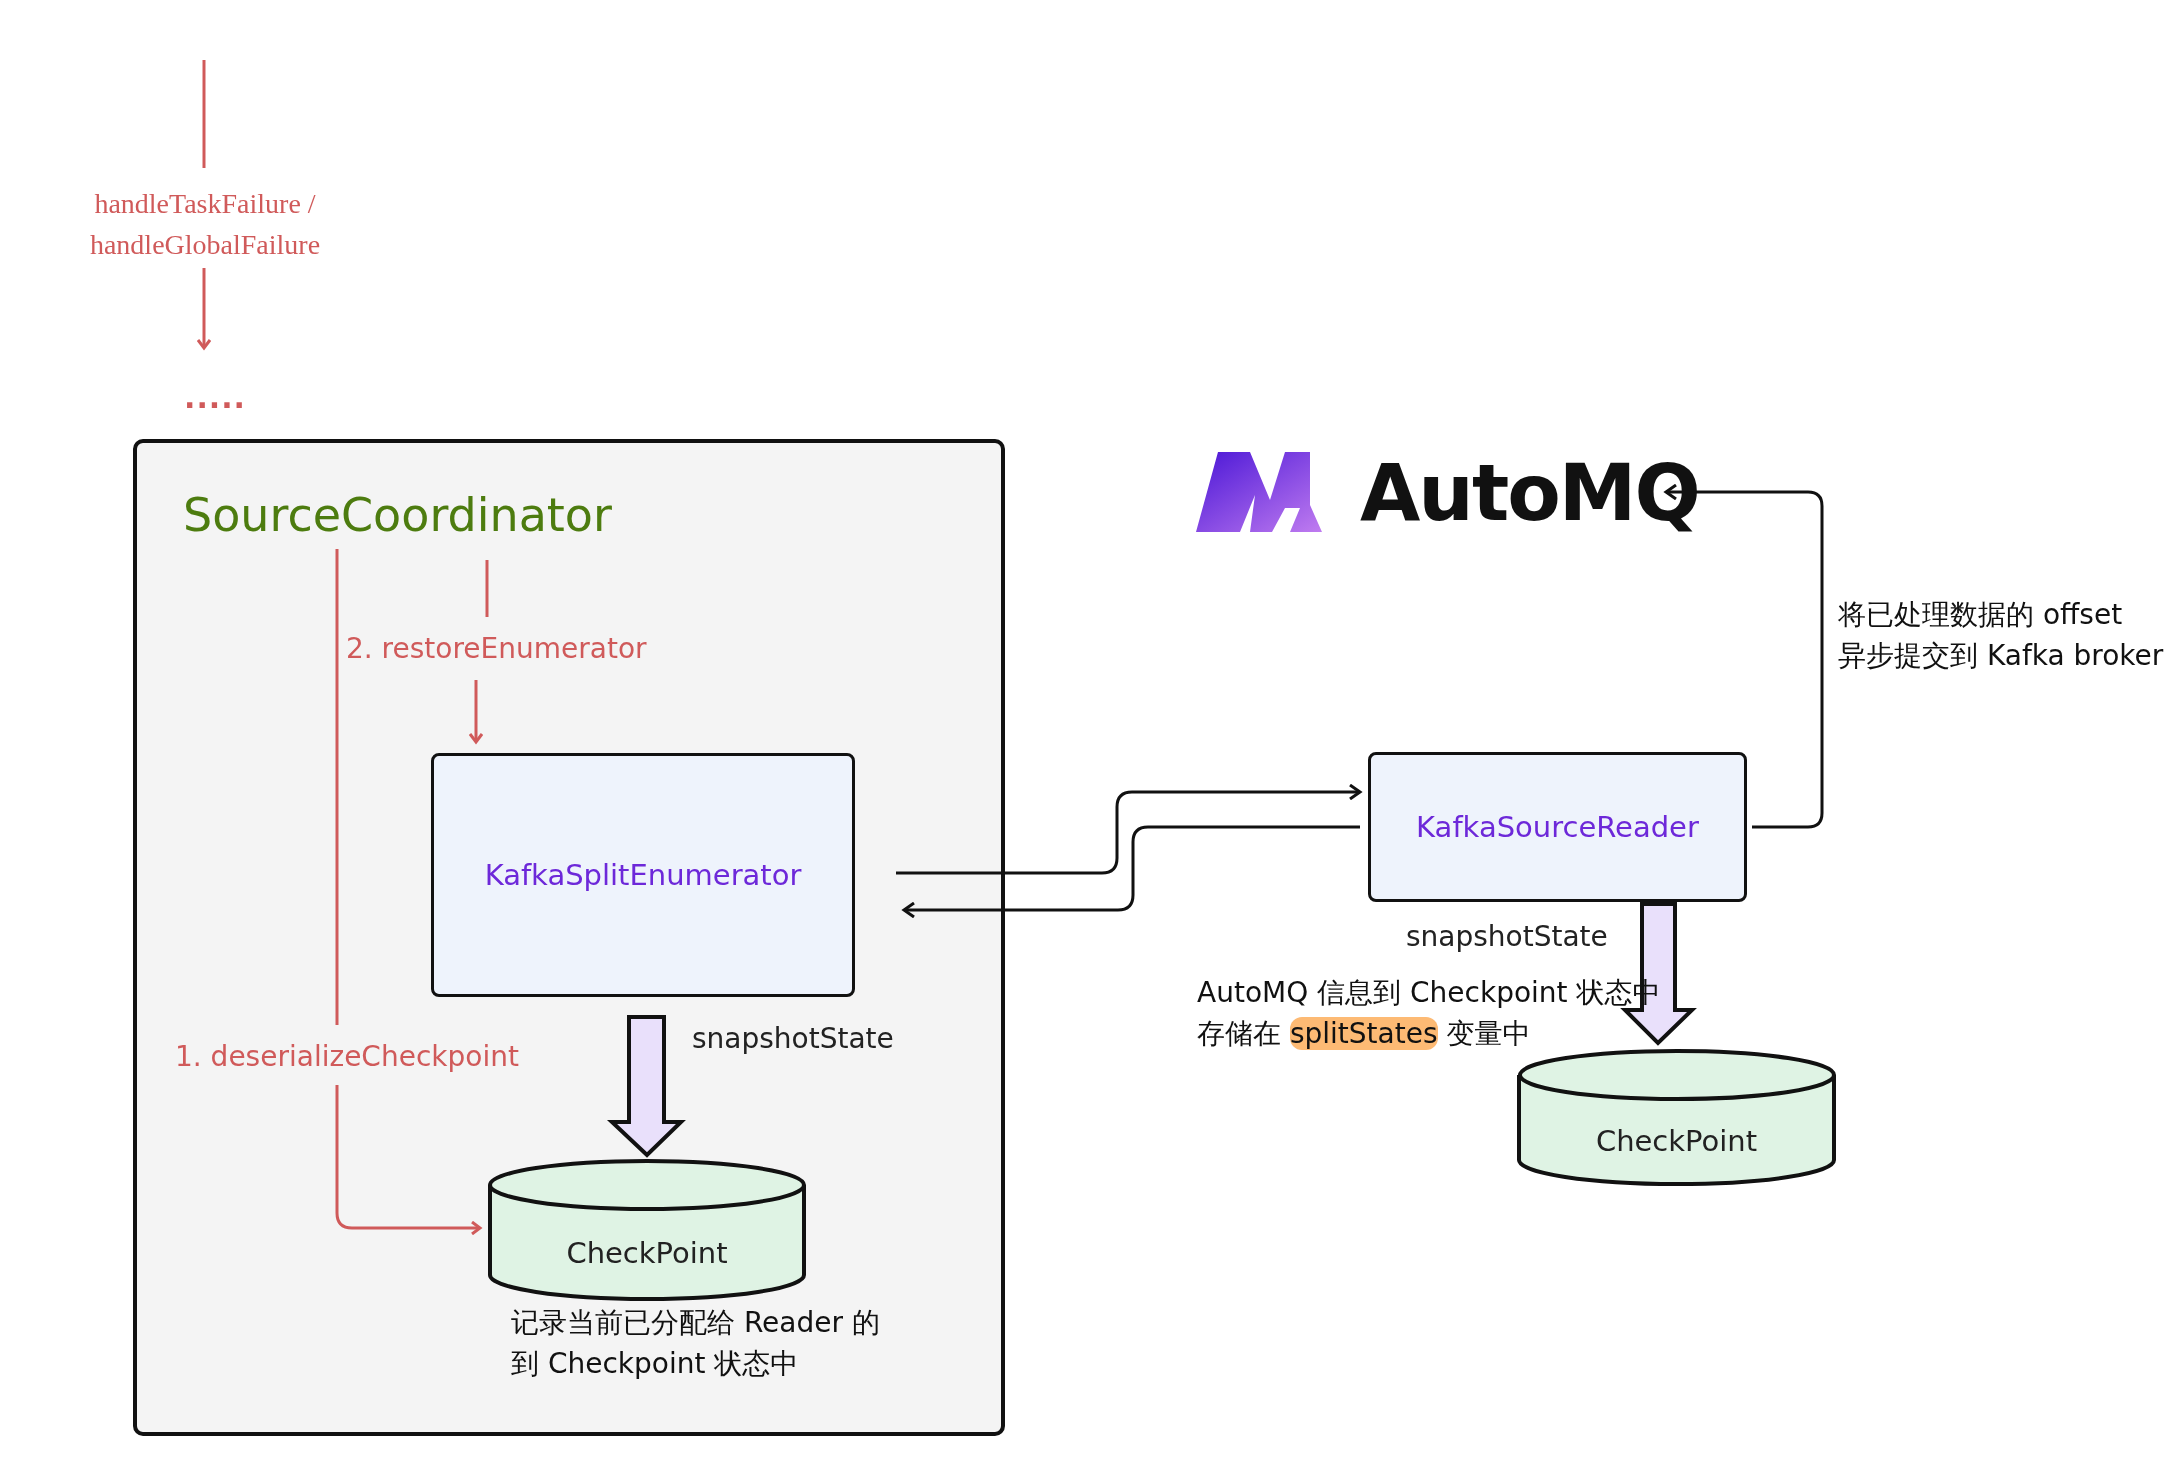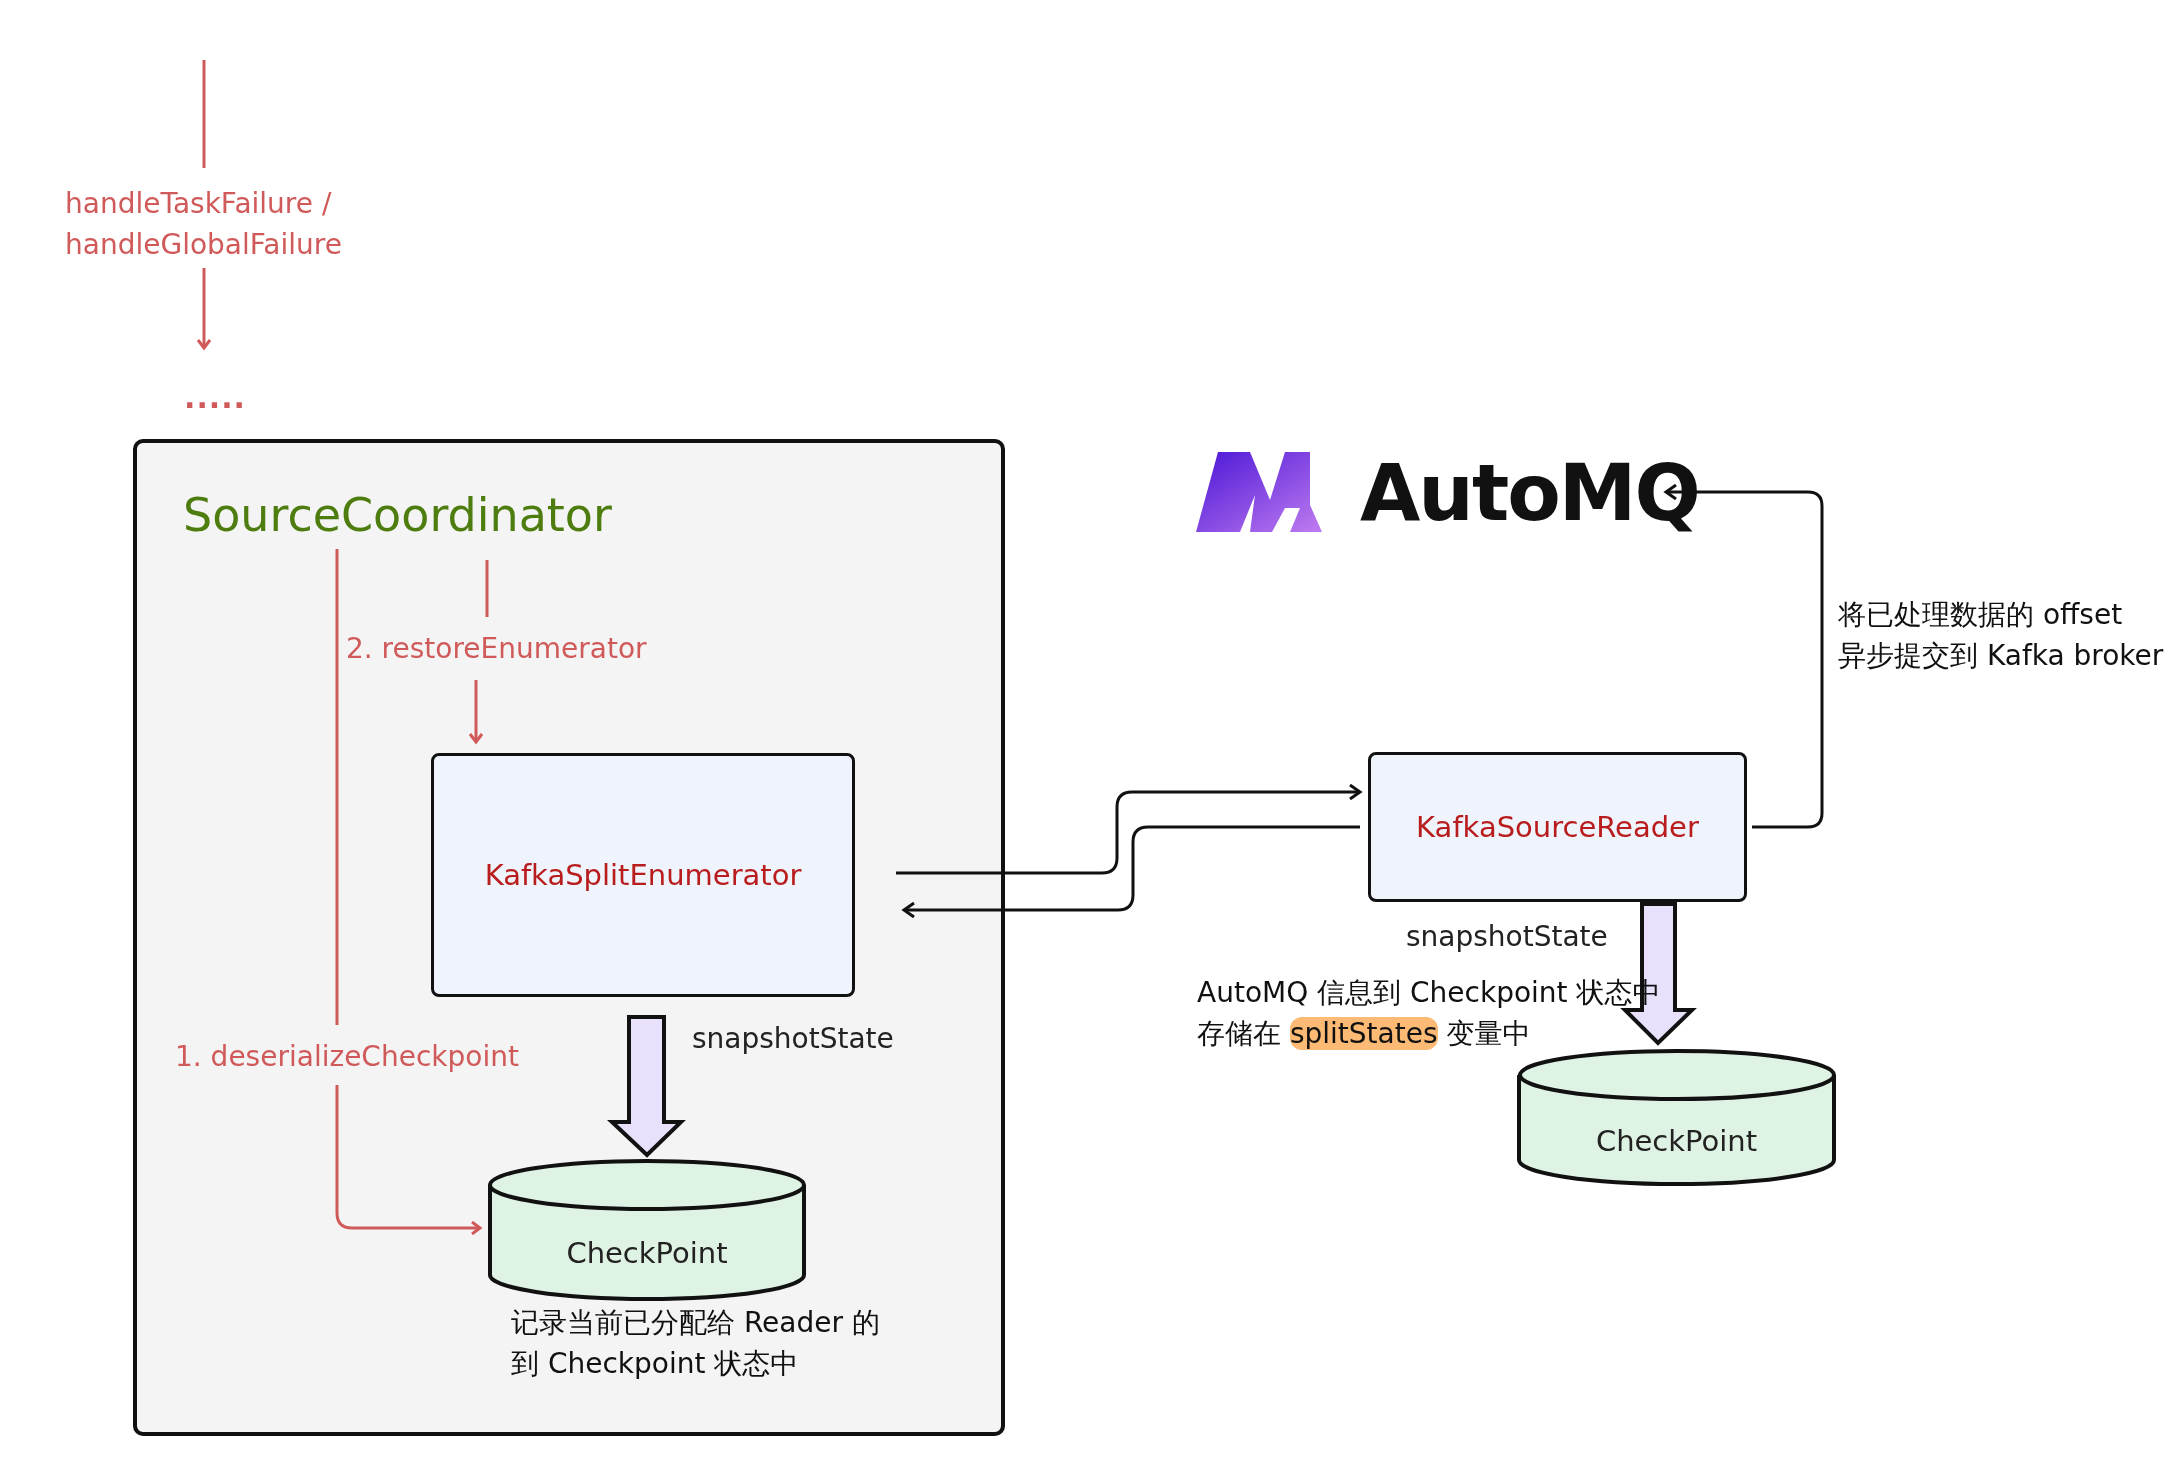--- a/index.html
+++ b/index.html
@@ -1,21 +1,21 @@
 <!DOCTYPE html>
 <html><head>
 <meta charset="utf-8">
 <style>
   html,body{margin:0;padding:0;background:#fff;}
   body{width:2174px;height:1466px;position:relative;overflow:hidden;font-family:"DejaVu Sans","Liberation Sans",sans-serif;}
   .abs{position:absolute;}
   svg.lines{position:absolute;left:0;top:0;}
   .red{color:#d05a5a;}
   .lbl{font-size:28px;white-space:nowrap;}
-  .box{position:absolute;border:3px solid #111;border-radius:8px;background:#eef3fc;display:flex;align-items:center;justify-content:center;font-size:29px;color:#b91c1c;box-sizing:border-box;}
+  .box{position:absolute;border:3px solid #111;border-radius:8px;background:#eef3fc;display:flex;align-items:center;justify-content:center;font-size:29px;color:#6d28d9;box-sizing:border-box;}
   .note{font-size:28px;line-height:41px;color:#111;white-space:nowrap;}
   .hl{background:#fdba74;border-radius:12px;}
 </style>
 </head>
 <body>
 
 <div class="abs" style="left:133px;top:439px;width:872px;height:997px;border:4px solid #111;border-radius:10px;background:#f4f4f4;box-sizing:border-box;"></div>
 
 <svg class="lines" width="2174" height="1466">
   <defs>
@@ -58,21 +58,21 @@
     <defs>
         <linearGradient id="lg" x1="0" y1="0" x2="1" y2="1">
           <stop offset="0" stop-color="#4a16d6"></stop>
           <stop offset="1" stop-color="#c07cf0"></stop>
         </linearGradient>
       </defs>
     <path d="M1218,452 L1250,452 L1270,500 L1285,452 L1310,452 L1310,505 L1322,532 L1290,532 L1300,508 L1285,508 L1272,532 L1250,532 L1255,495 L1240,532 L1196,532 Z" fill="url(#lg)"></path>
   </g>
 </svg>
 
-<div class="abs lbl red" style="left:65px;top:183px;text-align:left;width:280px;line-height:41px;">
+<div class="abs lbl red" style="left:65px;top:183px;text-align:center;width:280px;line-height:41px;font-family:Liberation Serif, serif;">
   <div>handleTaskFailure /</div>
   <div>handleGlobalFailure</div>
 </div>
 <div class="abs red" style="left:184px;top:380px;font-size:30px;font-weight:bold;letter-spacing:1px;">.....</div>
 
 <div class="abs" style="left:183px;top:488px;font-size:46px;color:#4d7c0f;">SourceCoordinator</div>
 <div class="abs lbl red" style="left:346px;top:632px;">2. restoreEnumerator</div>
 <div class="abs lbl red" style="left:175px;top:1040px;">1. deserializeCheckpoint</div>
 
 <div class="box" style="left:431px;top:753px;width:424px;height:244px;">KafkaSplitEnumerator</div>

